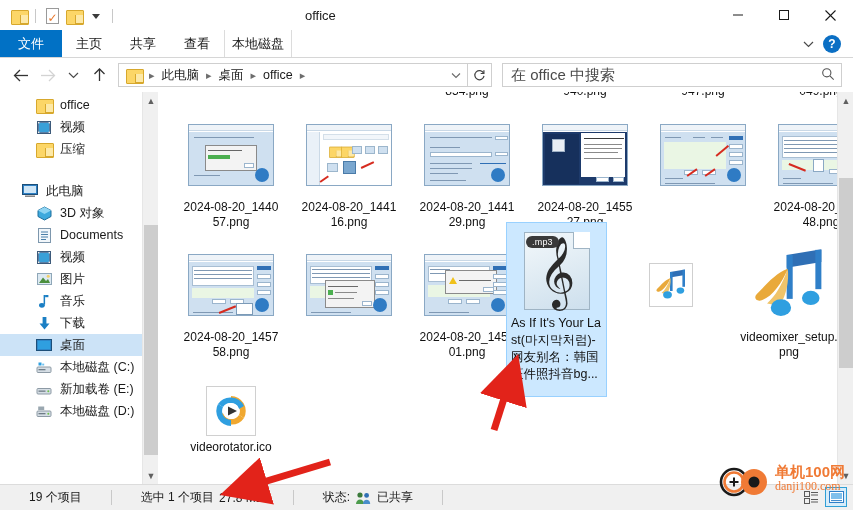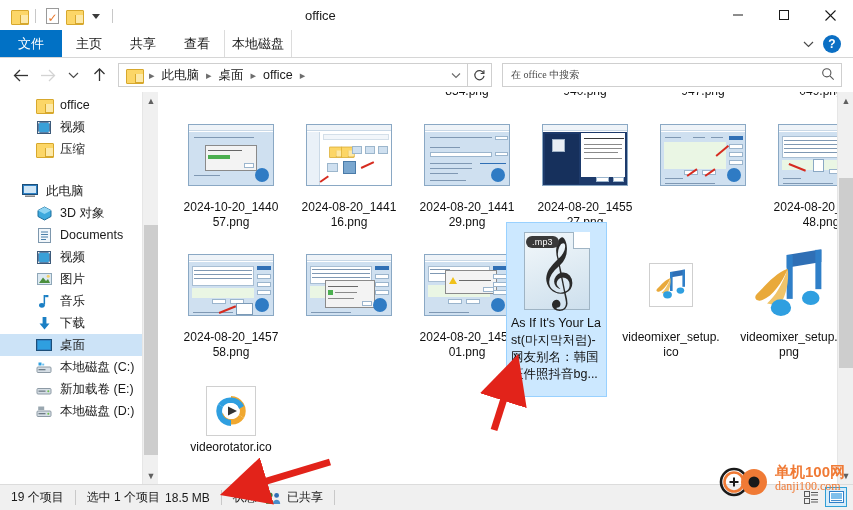--- a/index.html
+++ b/index.html
@@ -92,21 +92,21 @@
     padding-left:4px;
   }
   .crumb{ font-size:12.5px; color:#1a1a1a; padding:0 2px; }
   .crumb-sep{ color:#6d6d6d; padding:0 5px; font-size:11px; }
   .crumb-dd{ margin-left:auto; width:22px; height:22px; display:flex;align-items:center;justify-content:center; }
   .refresh{ width:24px;height:24px;display:flex;align-items:center;justify-content:center;border:1px solid #cfcfcf;border-left:none;background:#fff; }
   .searchbox{
     margin-left:10px; height:24px; width:340px; border:1px solid #cfcfcf; background:#fff;
     display:flex; align-items:center; padding:0 6px 0 8px;
   }
-  .searchbox .ph{ font-size:10px; color:#4a4a4a;font-family:Liberation Serif, serif; }
+  .searchbox .ph{ font-size:15px; color:#4a4a4a; }
   .searchbox .mag{ margin-left:auto; }
 
   
   .main{ position:absolute; top:92px; left:0; width:853px; height:392px; background:#fff; }
 
   
   .sidebar{
     position:absolute; left:0; top:0; width:142px; height:392px;
     background:#ffffff; overflow:hidden;
   }
@@ -181,21 +181,21 @@
   
   .noteicon{ position:relative; }
   .noteicon .wrap{ background:#ffffff; border:1px solid #cfcfcf; display:flex;align-items:center;justify-content:center; }
 
   
   .statusbar{
     position:absolute; left:0; top:484px; width:853px; height:26px;
     background:#f0f0f0; border-top:1px solid #dcdcdc;
     display:flex; align-items:center; font-size:12px; color:#1a1a1a;
   }
-  .st-seg{ padding:0 11px; height:18px; display:flex; align-items:center; gap:5px; }
+  .st-seg{ padding:0 29px; height:18px; display:flex; align-items:center; gap:5px; }
   .st-div{ width:1px; height:15px; background:#c9c9c9; }
   .viewbtns{ position:absolute; right:6px; top:2px; display:flex; gap:3px; align-items:center; }
   .vbtn{ width:22px;height:20px;display:flex;align-items:center;justify-content:center; }
   .vbtn.active{ border:1px solid #2f9fd6; background:#d6ecfa; }
 
   
   .c-scroll{
     position:absolute; right:0; top:0; width:16px; height:392px; background:#f0f0f0;
     border-left:1px solid #e6e6e6;
   }
@@ -515,21 +515,21 @@
                 <div class="body"></div>
               <div class="ln" style="left:5px;top:12px;width:60px;"></div>
               <div class="dlg" style="left:16px;top:20px;width:52px;height:26px;"></div>
               <div class="ln" style="left:19px;top:25px;width:34px;background:#666;"></div>
               <div style="position:absolute;left:19px;top:30px;width:22px;height:4px;background:#4caf50;"></div>
               <div class="btn" style="left:55px;top:38px;width:10px;height:5px;"></div>
               <div class="ln" style="left:5px;top:50px;width:26px;"></div>
               <div class="circ" style="right:4px;bottom:3px;width:14px;height:14px;"></div>
             </div>
           </div>
-          <div class="label">2024-10-20_144057.png</div>
+          <div class="label">2024-08-20_144057.png</div>
         </div>
 
         <div class="cell" style="left:140px; top:18px;">
           <div class="thumbwrap">
             <div class="shot">
               <div class="tbar"></div>
               <div class="body" style="background:#ffffff;"></div>
               <div style="position:absolute;left:0;top:7px;width:13px;bottom:0;background:#eaf1f8;border-right:1px solid #cbd9e6;"></div>
               <div style="position:absolute;left:16px;top:9px;right:2px;height:6px;background:#f2f6fa;border:1px solid #d4dfe9;"></div>
               <div class="folder-glyph" style="position:absolute;left:20px;top:20px;transform:scale(.75);"></div>
@@ -733,21 +733,20 @@
                   <rect x="16" y="3" width="2.6" height="19" fill="#2f7fc8"></rect>
                   <rect x="28.4" y="0.8" width="2.6" height="17" fill="#2f7fc8"></rect>
                   <path d="M16.5 9 C11 11 7 16 3 20 C1.5 21.6 3 23.5 5.5 22.5 C10 20.8 14 15 16.5 9 Z" fill="#e9a93a"></path>
                   <path d="M16.5 9 C14 16 11 21 7.5 24 L13 25 C16 20 17 14.5 16.5 9 Z" fill="#f0c46a"></path>
                   <ellipse cx="13.5" cy="25.8" rx="4.4" ry="3.6" fill="#2f9fe0"></ellipse>
                   <ellipse cx="26.4" cy="21.6" rx="3.8" ry="3.1" fill="#2f9fe0"></ellipse>
                 </svg>
               </div>
             </div>
           </div>
-          <div class="label">videomixer_setup.ico</div>
         </div>
 
         <div class="cell" style="left:580px; top:148px;">
           <div class="thumbwrap">
             <div class="noteicon">
               <div class="wrap" style="width:84px;height:78px;border:none;">
                 <svg width="80" height="74" viewBox="0 0 34 32">
                   <path d="M16 3 L31 0.5 L31 6 L16 8.5 Z" fill="#2f6fb5"></path>
                   <rect x="16" y="3" width="2.6" height="19" fill="#2f7fc8"></rect>
                   <rect x="28.4" y="0.8" width="2.6" height="17" fill="#2f7fc8"></rect>
@@ -786,21 +785,21 @@
       <div class="sb-thumb" style="top:86px;height:190px;"></div>
       <div class="sb-arrow" style="position:absolute;bottom:0;left:0;">▼</div>
     </div>
   </div>
 
   <div class="statusbar">
     <div class="st-seg">19 个项目</div>
     <div class="st-div"></div>
     <div class="st-seg">
       <span>选中 1 个项目</span>
-      <span>18.5 MB</span>
+      <span>27.8 MB</span>
     </div>
     <div class="st-div"></div>
     <div class="st-seg">
       <span>状态:</span>
       <span style="display:inline-flex;">
         <svg width="17" height="14" viewBox="0 0 17 14">
           <circle cx="5" cy="4" r="2.6" fill="#3b7a3b"></circle>
             <path d="M1 13 c0-3 2-4.6 4-4.6 s4 1.6 4 4.6z" fill="#4c9b4c"></path>
           <circle cx="11.6" cy="4.4" r="2.4" fill="#2f6fb5"></circle>
             <path d="M8 13 c0-2.8 1.8-4.2 3.6-4.2 s3.6 1.4 3.6 4.2z" fill="#4a8ecb"></path>

